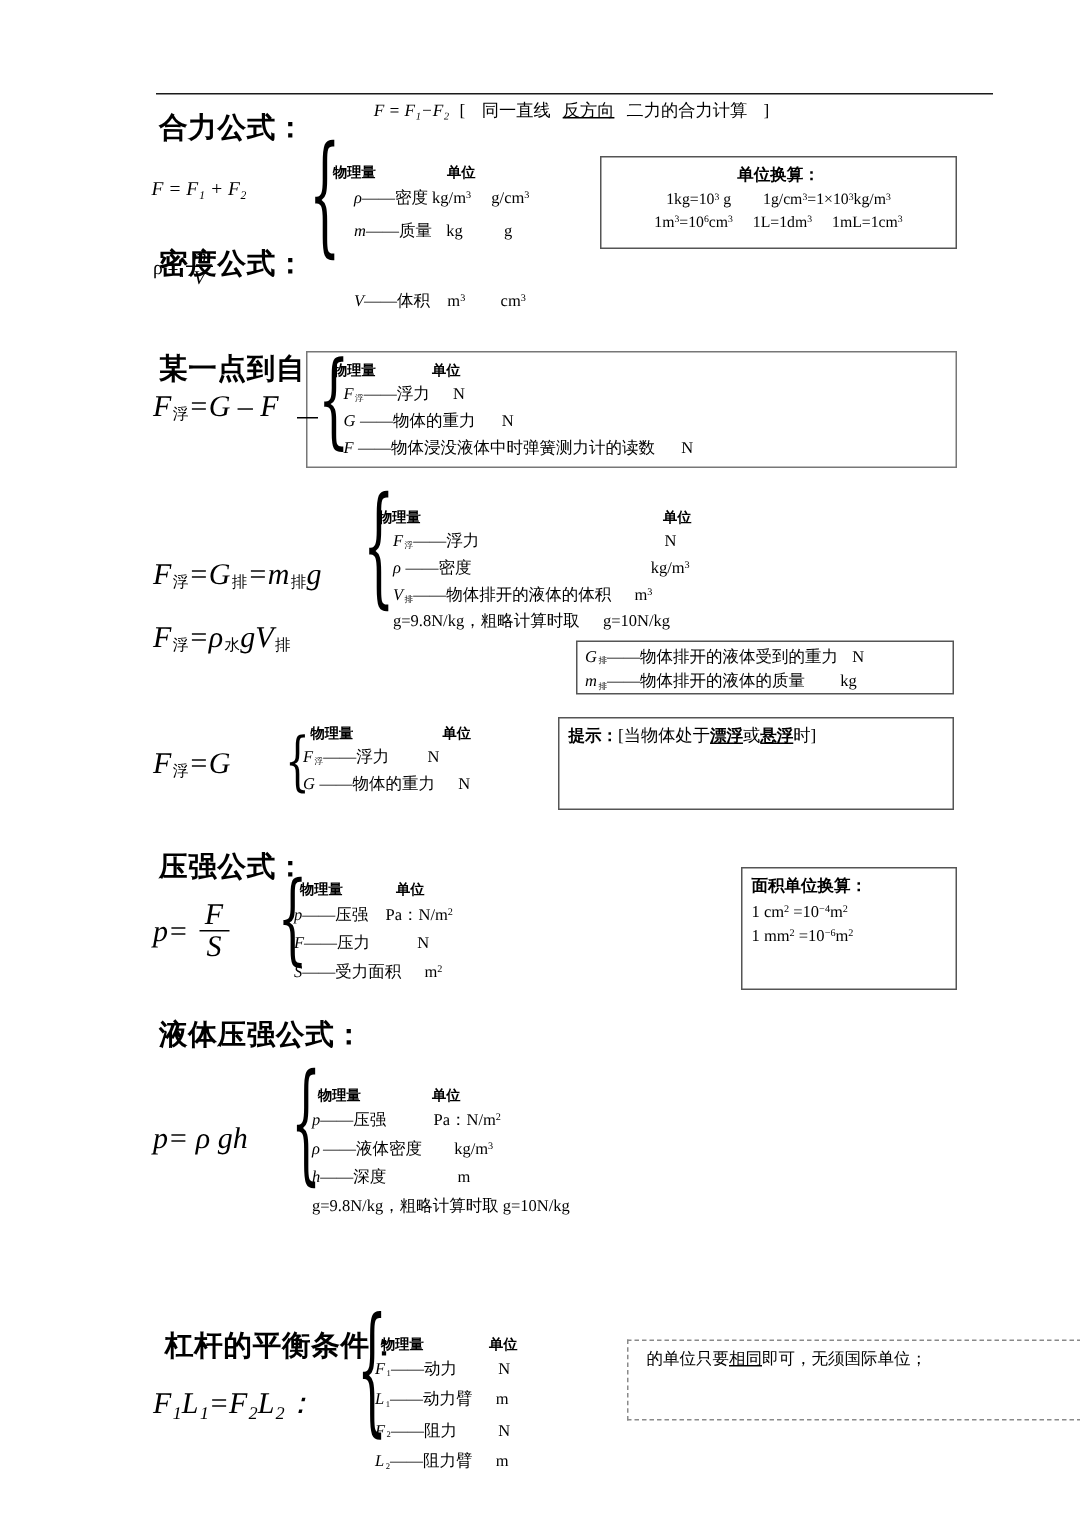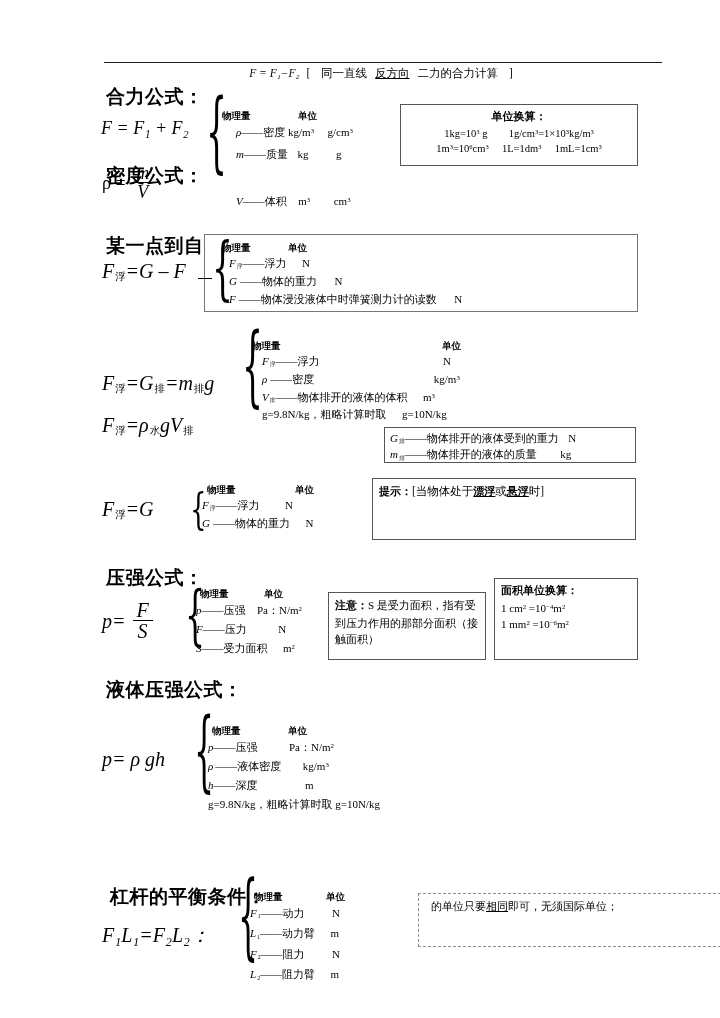--- a/index.html
+++ b/index.html
@@ -53,21 +53,21 @@
     white-space: nowrap;
   }
 
   
   .formula {
     font-family: "Liberation Serif", "DejaVu Serif", serif;
     font-style: italic;
     white-space: nowrap;
   }
   .f-lg { font-size: 20px; }
-  .f-md { font-size: 18px; }
+  .f-md { font-size: 13px; }
   sub.cjk, .sb {
     font-size: 0.52em;
     font-style: normal;
     vertical-align: -0.22em;
     padding-left: 1px;
   }
   sup.ex { font-size: 0.62em; vertical-align: 0.45em; font-style: normal; }
   .upr { font-style: normal; }
 
   
@@ -138,21 +138,21 @@
 
   <div class="abs top-rule"></div>
 
   <div class="abs header-line">
     <span class="frm">F = F₁−F₂</span>
     <span class="sep">[</span>
     <span class="sep">同一直线</span><span class="u sep">反方向</span><span class="sep">二力的合力计算</span>
     <span class="sep">]</span>
   </div>
 
-  <div class="abs sec-title" style="left:84px; top:84px;">合力公式：</div>
+  <div class="abs sec-title" style="left:84px; top:72px;">合力公式：</div>
   <div class="abs formula f-md" style="left:79px; top:118px;">F = F₁ + F₂</div>
 
   <div class="abs formula f-md" style="left:80px; top:164px;">
     <span class="upr">ρ =</span>
     <span class="frac">
       <span class="num">m</span>
       <span class="den">V</span>
     </span>
   </div>
   <div class="abs sec-title" style="left:84px; top:163px;">密度公式：</div>
@@ -346,25 +346,20 @@
       <span class="unit">N</span>
     </span>
     <span class="row">
       <span class="var">S</span><span>——</span><span>受力面积</span>
       <span style="display:inline-block;width:10px"></span>
       <span class="unit">m</span><sup class="ex">2</sup>
     </span>
   </div>
   <div class="abs brace" style="left:163px; top:600px; font-size:30px; transform:scaleY(2.2) scaleX(1.05);">{</div>
 
-  <div class="abs box" style="left:306px; top:592px; width:158px; height:68px;">
-    <div class="bx-pad boxtext wrapt" style="font-size:11px; line-height:1.52; text-indent:0;">
-      <span class="lbl">注意：</span><span>S 是受力面积，指有受到压力作用的那部分面积（接触面积）</span>
-    </div>
-  </div>
 
   <div class="abs box" style="left:472px; top:578px; width:144px; height:82px;">
     <div class="bx-pad boxtext">
       <div class="lbl">面积单位换算：</div>
       <div style="font-size:11px">
         <span>1 cm</span><sup class="ex">2</sup><span> =10</span><sup class="ex">−4</sup><span>m</span><sup class="ex">2</sup>
       </div>
       <div style="font-size:11px">
         <span>1 mm</span><sup class="ex">2</sup><span> =10</span><sup class="ex">−6</sup><span>m</span><sup class="ex">2</sup>
       </div>

